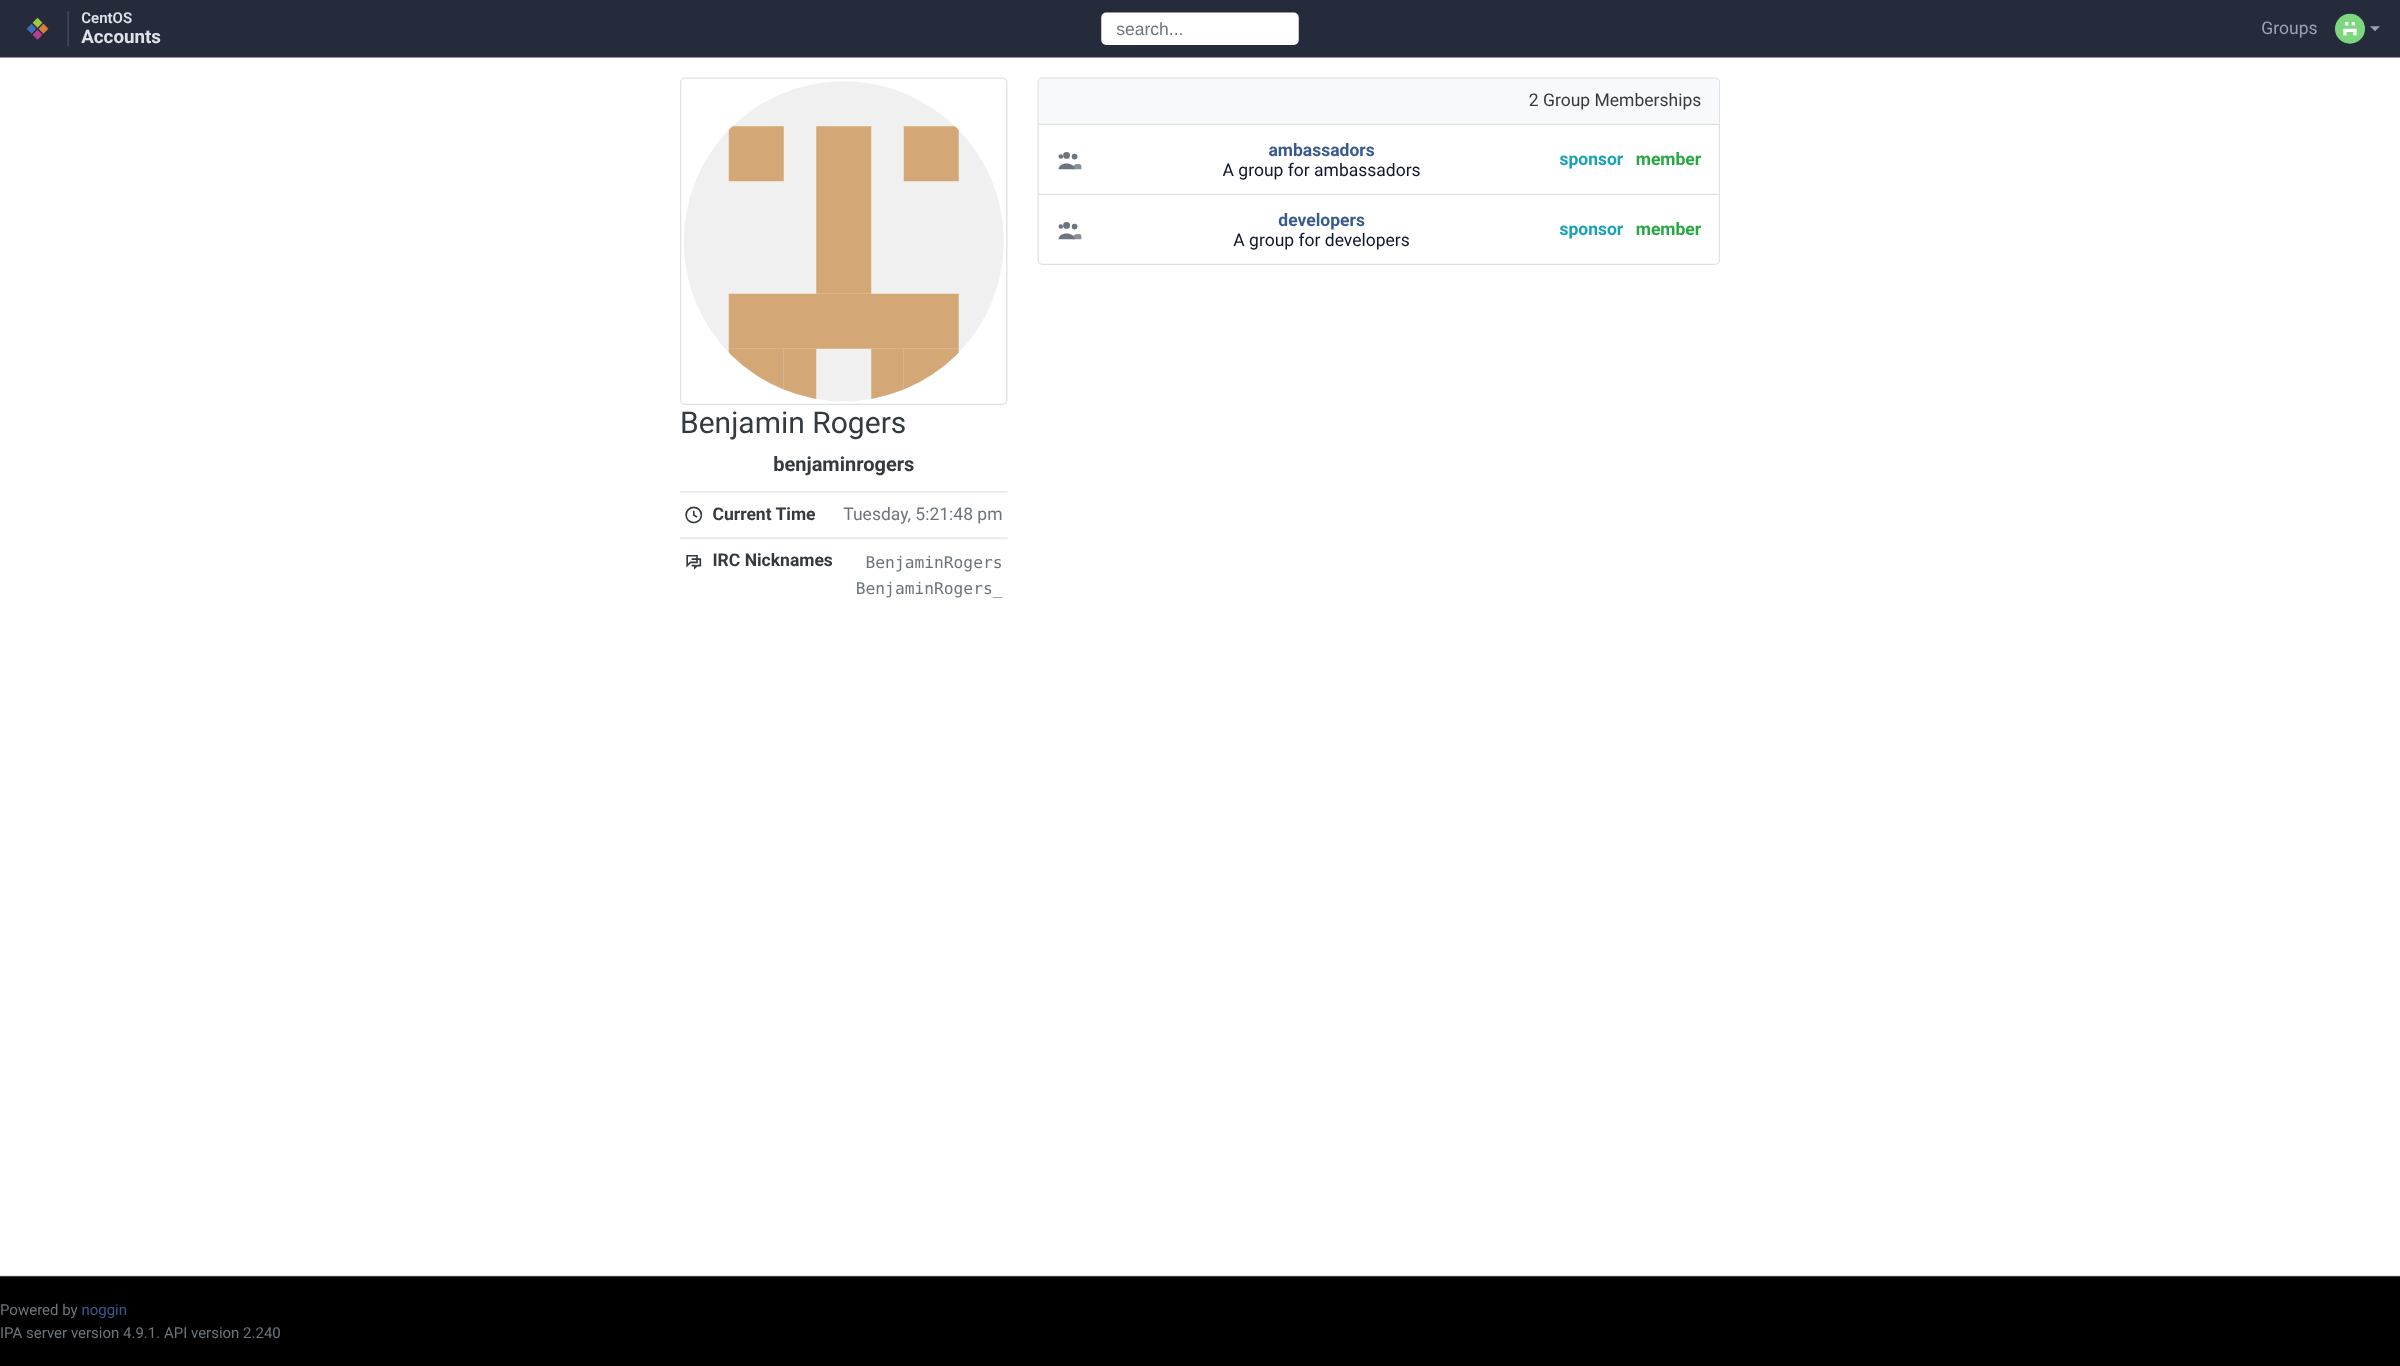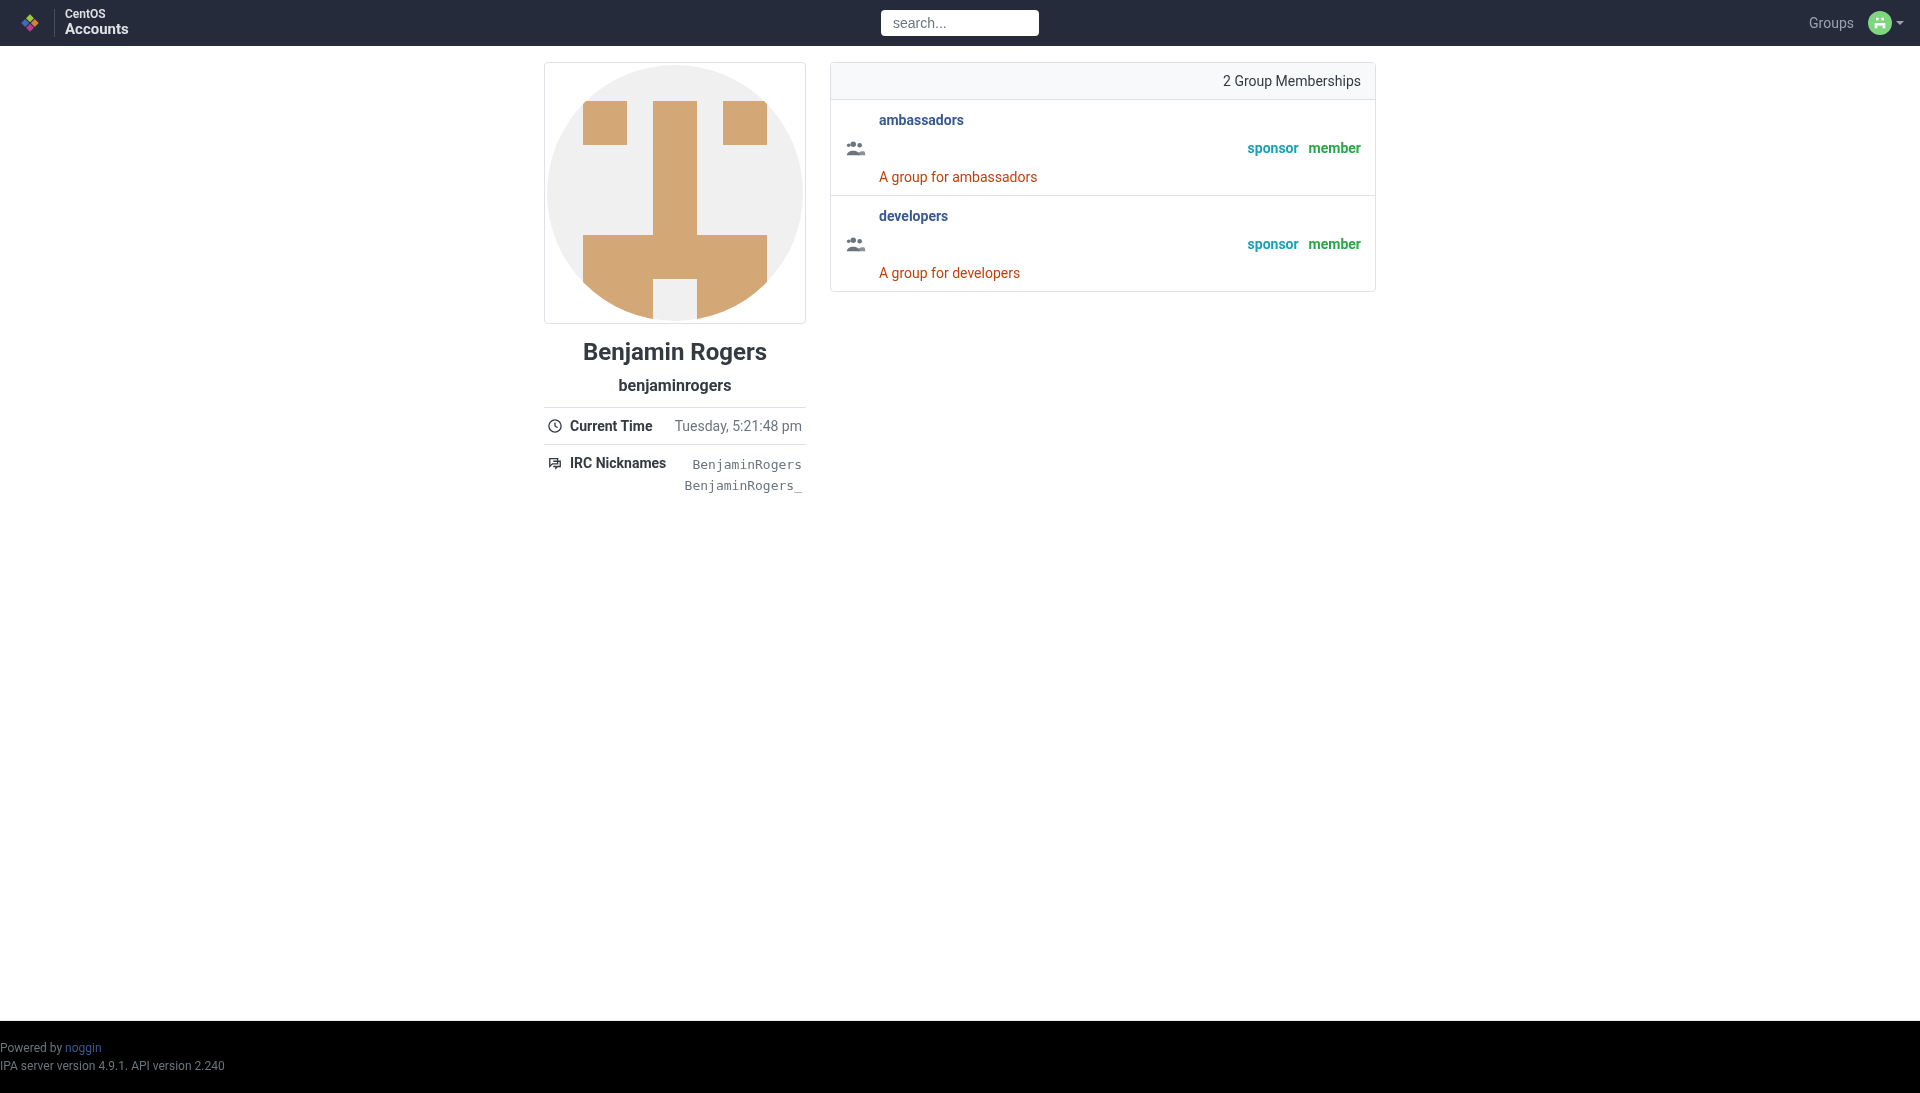--- a/index.html
+++ b/index.html
@@ -134,25 +134,23 @@
       background: #f0f0f0;
       border-radius: 128px;
       position: relative;
       overflow: hidden;
     }
     .identicon-inner {
       position: absolute;
       inset: 0;
     }
     .profile-name {
-      text-align: center;
       font-size: 24px;
-      font-weight: 700;
+      font-weight: 400;
       color: #343a40;
-      margin-top: 14px;
     }
     .profile-username {
       text-align: center;
       font-size: 16px;
       font-weight: 700;
       color: #343a40;
       margin-top: 10px;
       margin-bottom: 12px;
     }
     .info-list {
@@ -220,31 +218,31 @@
       border-bottom: none;
     }
     .group-icon {
       width: 22px;
       height: 22px;
       color: #6c757d;
       flex-shrink: 0;
     }
     .group-info {
       flex: 1;
+      text-align: center;
     }
     .group-name {
       color: #395a8f;
       font-weight: 700;
       font-size: 14px;
       text-decoration: none;
     }
     .group-desc {
-      color: #c2410c;
-      font-size: 14px;
-      margin-top: 40px;
+      color: #0f172a;
+      font-size: 14px;
     }
     .group-roles {
       display: flex;
       gap: 10px;
       font-size: 14px;
       font-weight: bold;
     }
     .role-sponsor {
       color: #17a2b8;
     }

